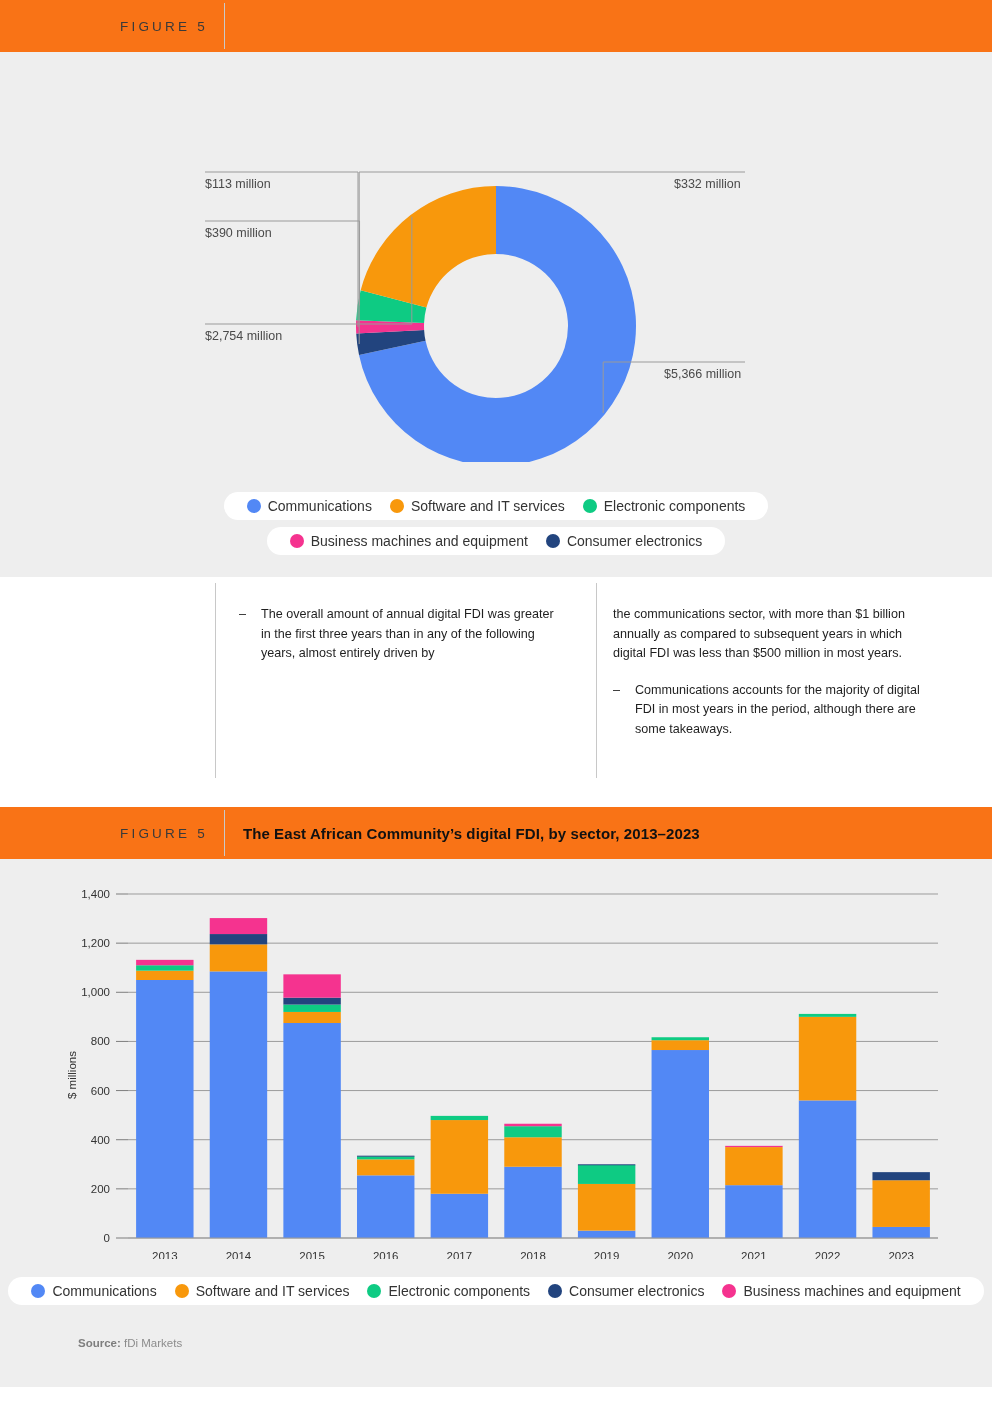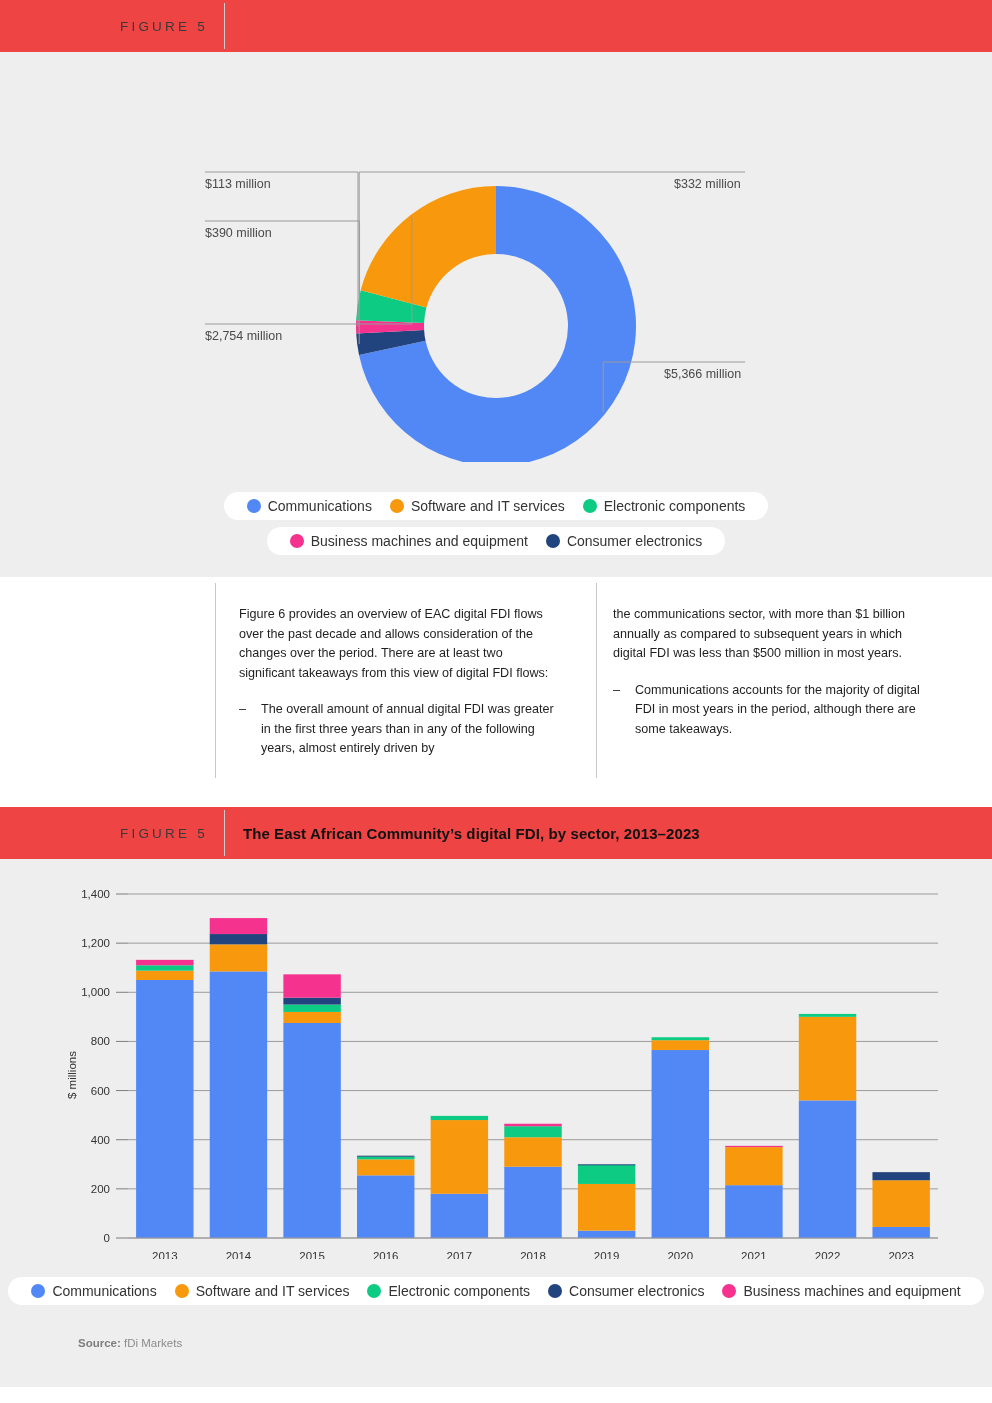--- a/index.html
+++ b/index.html
@@ -11,21 +11,21 @@
     color: #1a1a1a;
     position: relative;
     overflow: hidden;
   }
 
   
   .fig-header {
     display: flex; align-items: center;
     padding-left: 120px;
     height: 52px;
-    background: #ef4444;
+    background: #f97316;
   }
   .fig-header .fig-num {
     font-size: 13.5px;
     letter-spacing: 3.2px;
     color: #3a3a3a;
     font-weight: 400;
     white-space: nowrap;
   }
   .fig-header .fig-rule {
     width: 1px; background: #c9c9c9;
@@ -175,21 +175,20 @@
     <span>fDi Markets</span>
   </div>
 </div>
 
 <div class="body-section">
   <div class="cols">
     <div class="vrule-left"></div>
     <div class="vrule"></div>
 
     <div class="col col-left">
-      <p class="para">Figure 6 provides an overview of EAC digital FDI flows over the past decade and allows consideration of the changes over the period. There are at least two significant takeaways from this view of digital FDI flows:</p>
       <div class="bullet">
         <span class="dash">–</span>
         <span class="btext">The overall amount of annual digital FDI was greater in the first three years than in any of the following years, almost entirely driven by</span>
       </div>
     </div>
 
     <div class="col col-right">
       <p class="para">the communications sector, with more than $1 billion annually as compared to subsequent years in which digital FDI was less than $500 million in most years.</p>
       <div class="bullet">
         <span class="dash">–</span>

